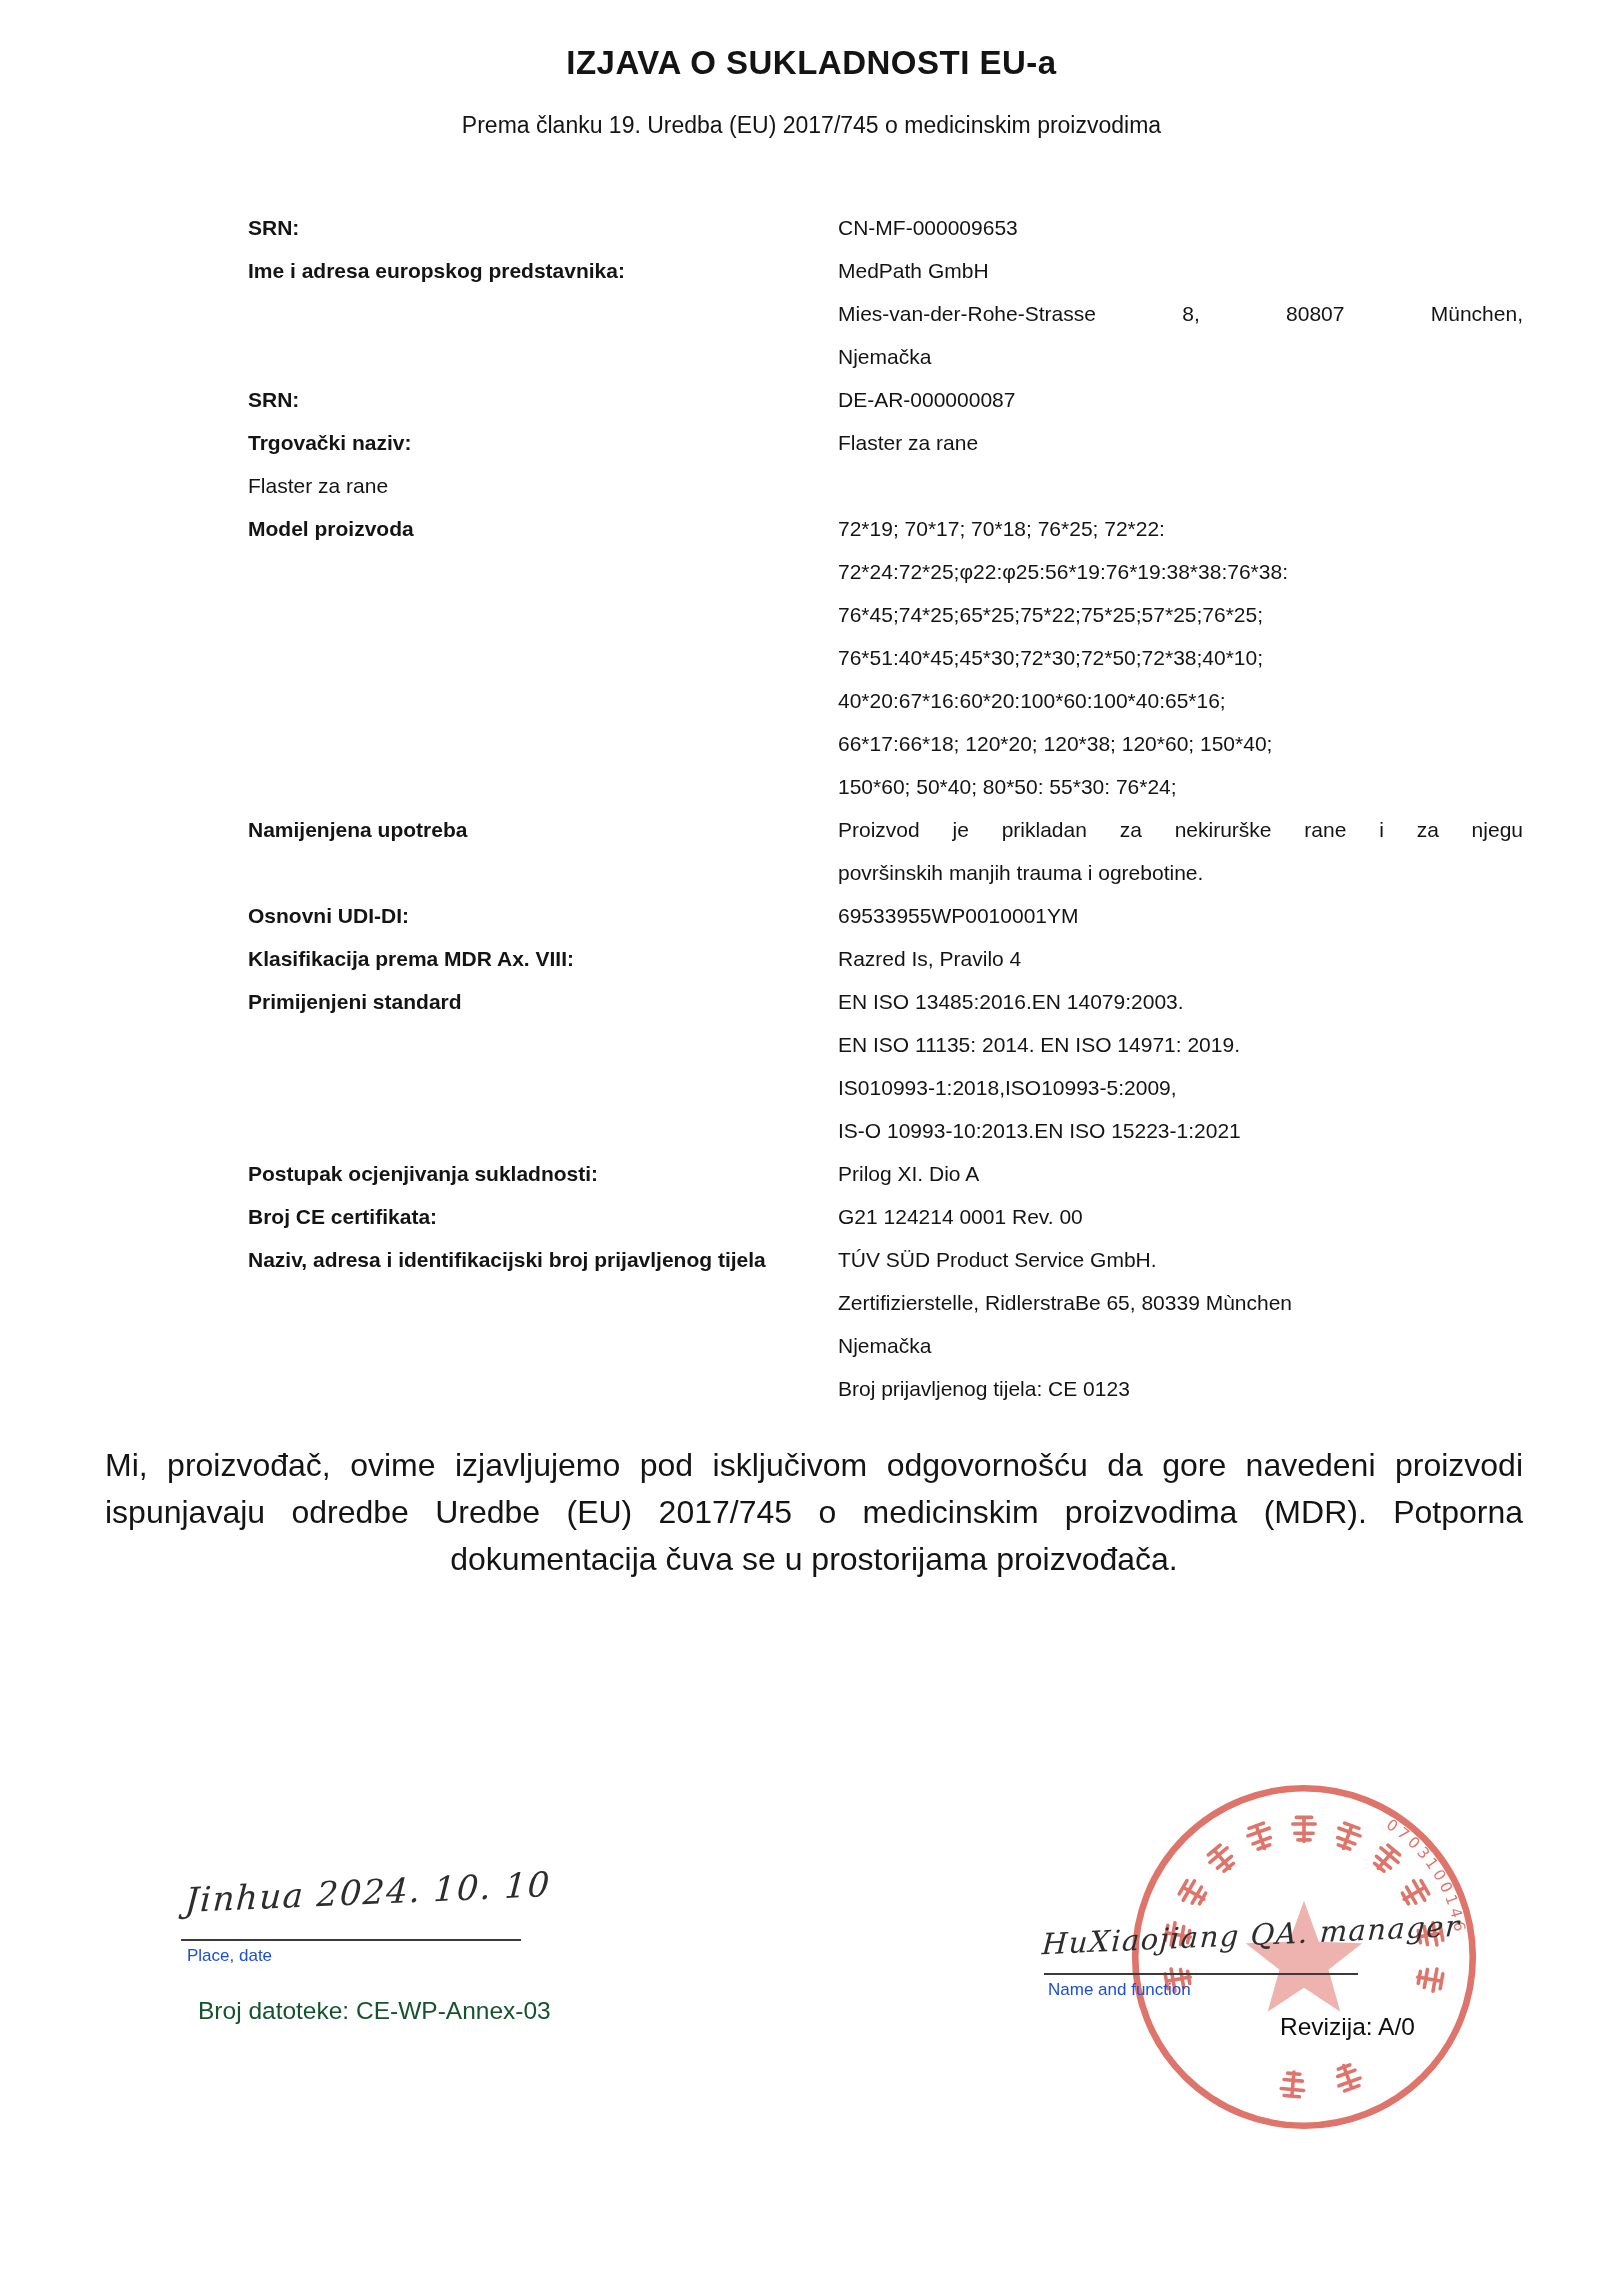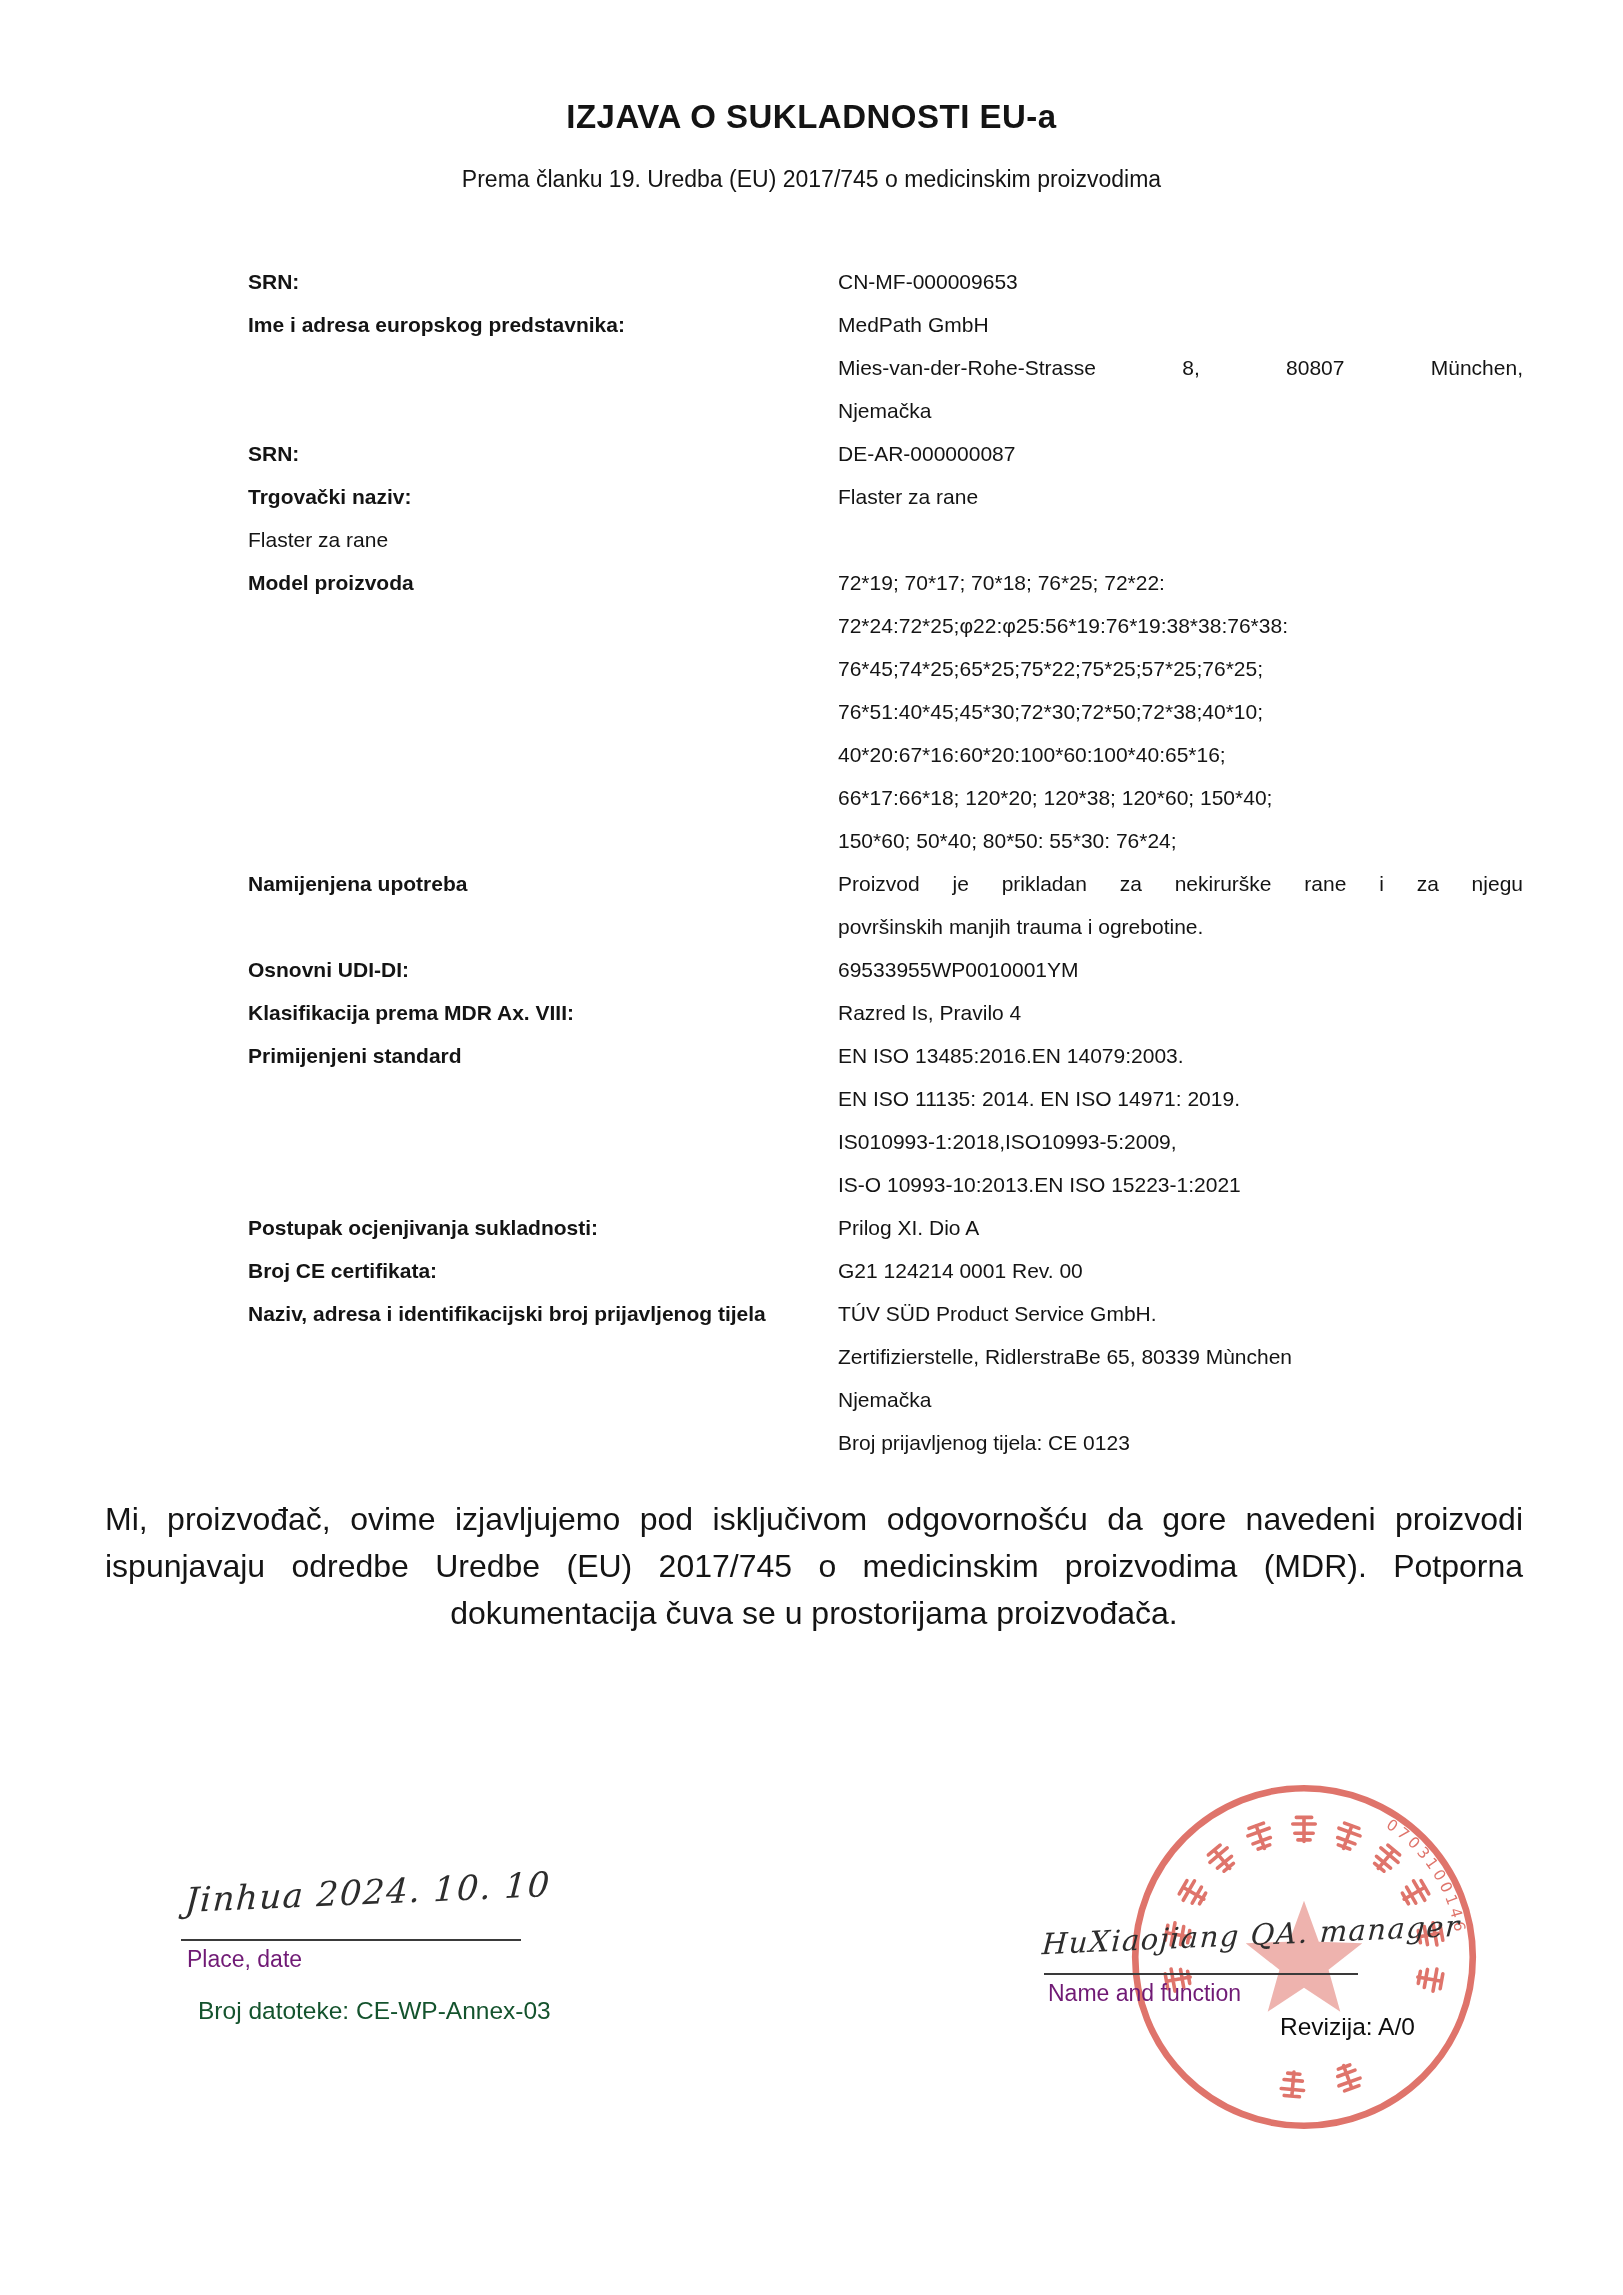--- a/index.html
+++ b/index.html
@@ -1,35 +1,35 @@
 <!DOCTYPE html>
 <html style="font-size:8.2px"><head>
 <meta charset="utf-8">
 <style>
   html,body{margin:0;padding:0;background:#fff;}
   .page{position:relative;width:1623px;height:2295px;background:#ffffff;overflow:hidden;
         font-family:"Liberation Sans",sans-serif;color:#141414;}
-  .title{padding-top:98px;text-align:center;font-size:33px;font-weight:bold;letter-spacing:0.5px;}
+  .title{padding-top:44px;text-align:center;font-size:33px;font-weight:bold;letter-spacing:0.5px;}
   .subtitle{margin-top:30px;text-align:center;font-size:23px;}
   .fields{margin-top:67px;margin-left:248px;width:1276px;}
   .row{display:flex;align-items:flex-start;}
   .lab{width:590px;flex:none;font-weight:bold;font-size:21px;line-height:43px;}
   .val{width:685px;flex:none;font-size:21px;line-height:43px;}
   .vline{height:43px;white-space:nowrap;overflow:visible;}
   .vline.just{white-space:normal;text-align:justify;text-align-last:justify;}
   .declaration{margin:32px 100px 0 105px;font-size:32px;line-height:47px;
                text-align:justify;text-align-last:center;}
   .hand{position:absolute;font-family:"DejaVu Serif",serif;font-style:italic;color:#2d2d2d;
         transform:rotate(-2.5deg) skewX(-6deg);white-space:nowrap;z-index:3;}
   .hand-left{left:185px;top:1872px;font-size:34px;letter-spacing:1.5px;}
   .hand-right{left:1042px;top:1918px;font-size:29px;letter-spacing:1.5px;}
   .sigline{position:absolute;height:2px;background:#3a3a3a;z-index:3;}
   .sigline-left{left:181px;top:1939px;width:340px;}
   .sigline-right{left:1044px;top:1973px;width:314px;}
-  .caption{position:absolute;font-size:23px;color:#701a75;z-index:3;}
+  .caption{position:absolute;font-size:17px;color:#1d4ed8;z-index:3;}
   .caption-left{left:187px;top:1946px;}
   .caption-right{left:1048px;top:1980px;}
   .footer-file{position:absolute;left:198px;top:1997px;font-size:24.5px;color:#14532d;z-index:3;}
   .footer-rev{position:absolute;left:1252px;top:2013px;font-size:24.5px;color:#0d0d0d;z-index:4;margin-left:28px;}
   .stamp{position:absolute;left:1125px;top:1778px;width:358px;height:358px;opacity:.82;z-index:1;
          pointer-events:none;}
 </style>
 </head>
 <body>
 

